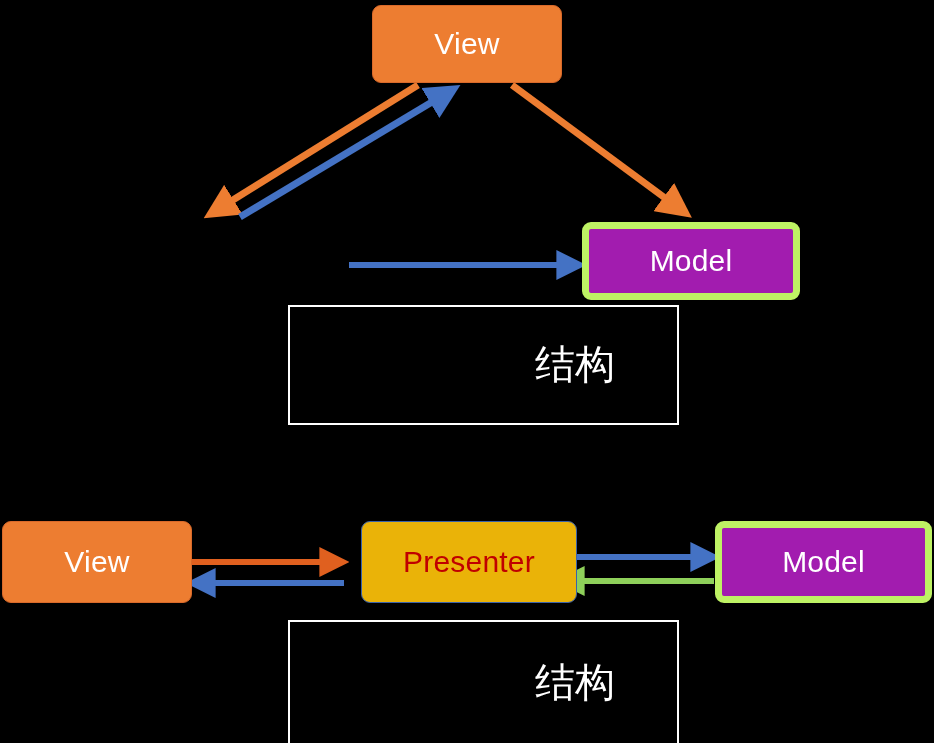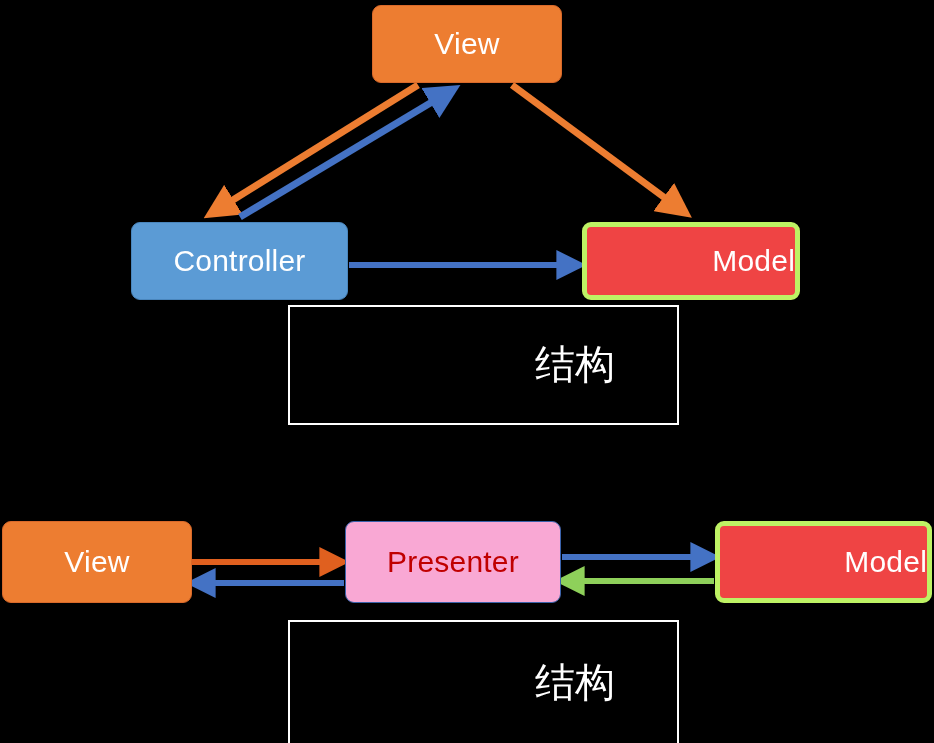--- a/index.html
+++ b/index.html
@@ -23,22 +23,22 @@
     align-items: center;
     justify-content: center;
     color: #ffffff;
     font-size: 30px;
     line-height: 1;
     letter-spacing: 0.2px;
     white-space: nowrap;
   }
   .node.orange { background: #ed7d31; border: 1px solid #d9692a; }
   .node.lightblue { background: #5b9bd5; border: 1px solid #4a86bd; }
-  .node.green { background: #ef4444; border: 5px solid #bef264; justify-content: flex-end; }
-  .node.darkblue { background: #f9a8d4; border: 1px solid #3a62aa; }
+  .node.green { background: #a21caf; border: 7px solid #bef264; }
+  .node.darkblue { background: #eab308; border: 1px solid #3a62aa; margin-left: 16px; }
   .node.redtext { color: #c00000; }
 
   .label-box {
     position: absolute;
     box-sizing: border-box;
     border: 2px solid #ffffff;
     background: transparent;
     display: flex;
     align-items: center;
     justify-content: flex-end;
@@ -90,23 +90,20 @@
 
       <line x1="512" y1="85" x2="684" y2="212" stroke="#ed7d31" stroke-width="7" marker-end="url(#ah-orange-2)"></line>
 
       <line x1="349" y1="265" x2="578" y2="265" stroke="#4472c4" stroke-width="6" marker-end="url(#ah-blue-2)"></line>
     </svg>
 
     <div class="node orange" style="left:372px; top:5px; width:190px; height:78px;">
       <span>View</span>
     </div>
 
-    <div class="node lightblue" style="left:131px; top:222px; width:217px; height:78px;">
-      <span>Controller</span>
-    </div>
 
     <div class="node green" style="left:582px; top:222px; width:218px; height:78px;">
       <span>Model</span>
     </div>
 
     <div class="label-box" style="left:288px; top:305px; width:391px; height:120px;">
       <span class="cjk">结构</span>
     </div>
   </div>
 

